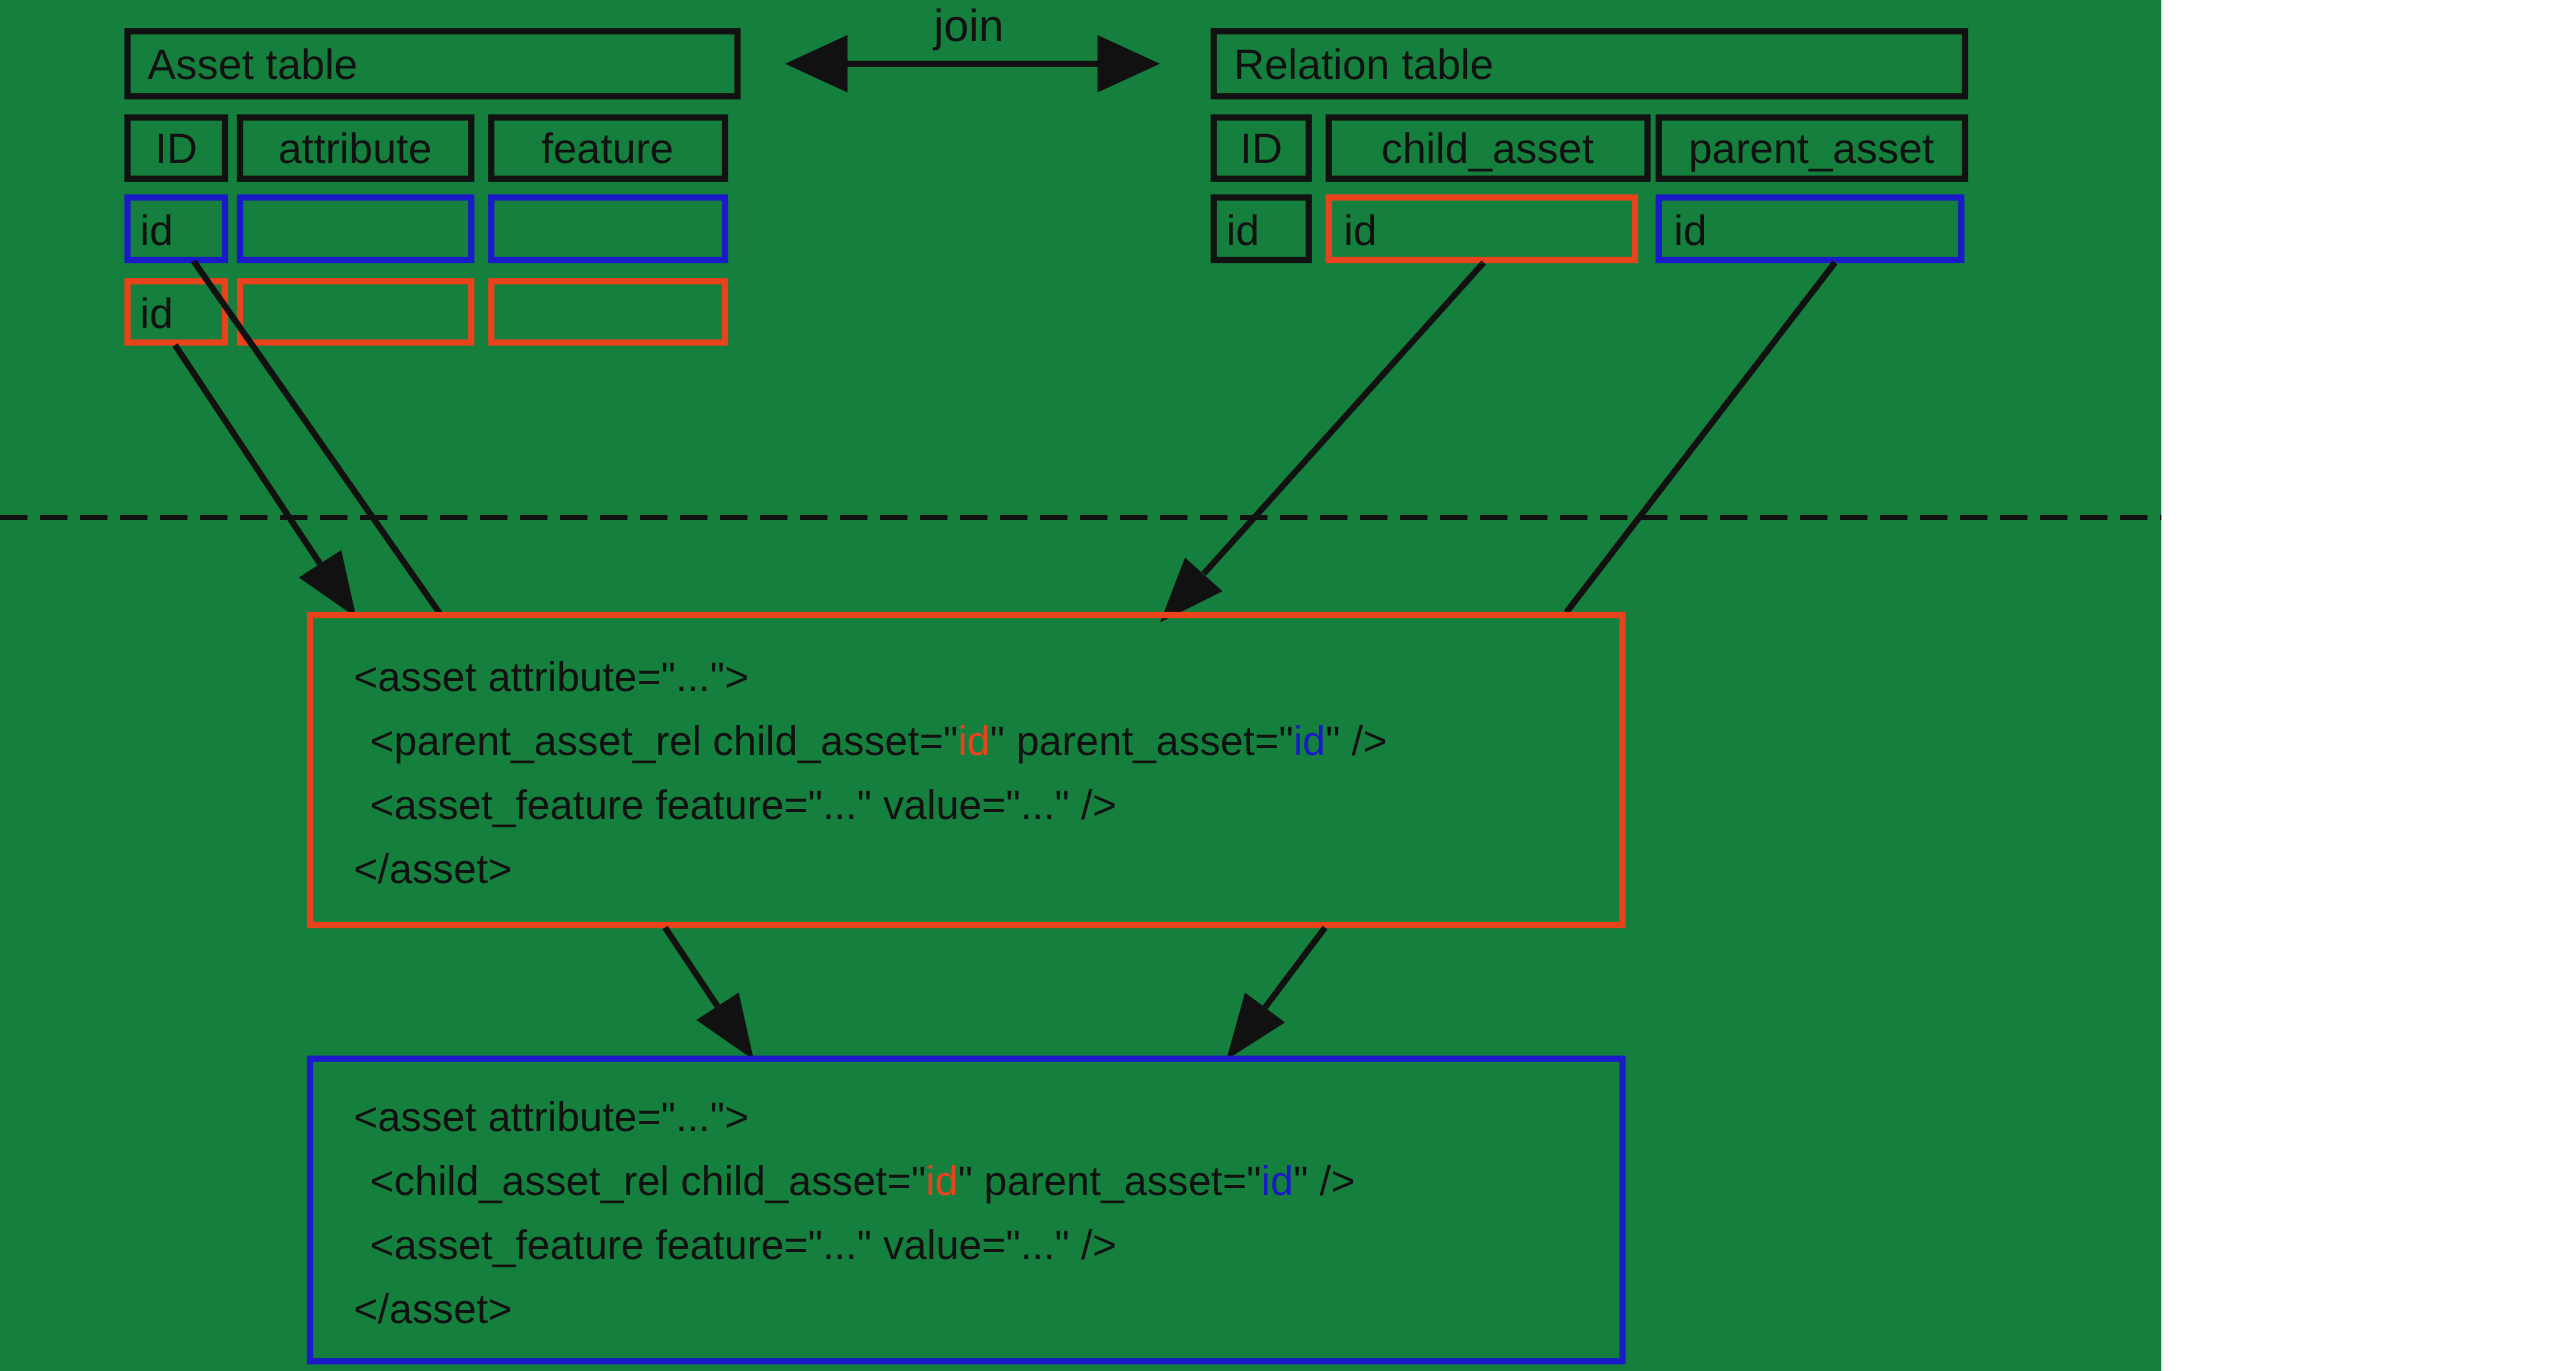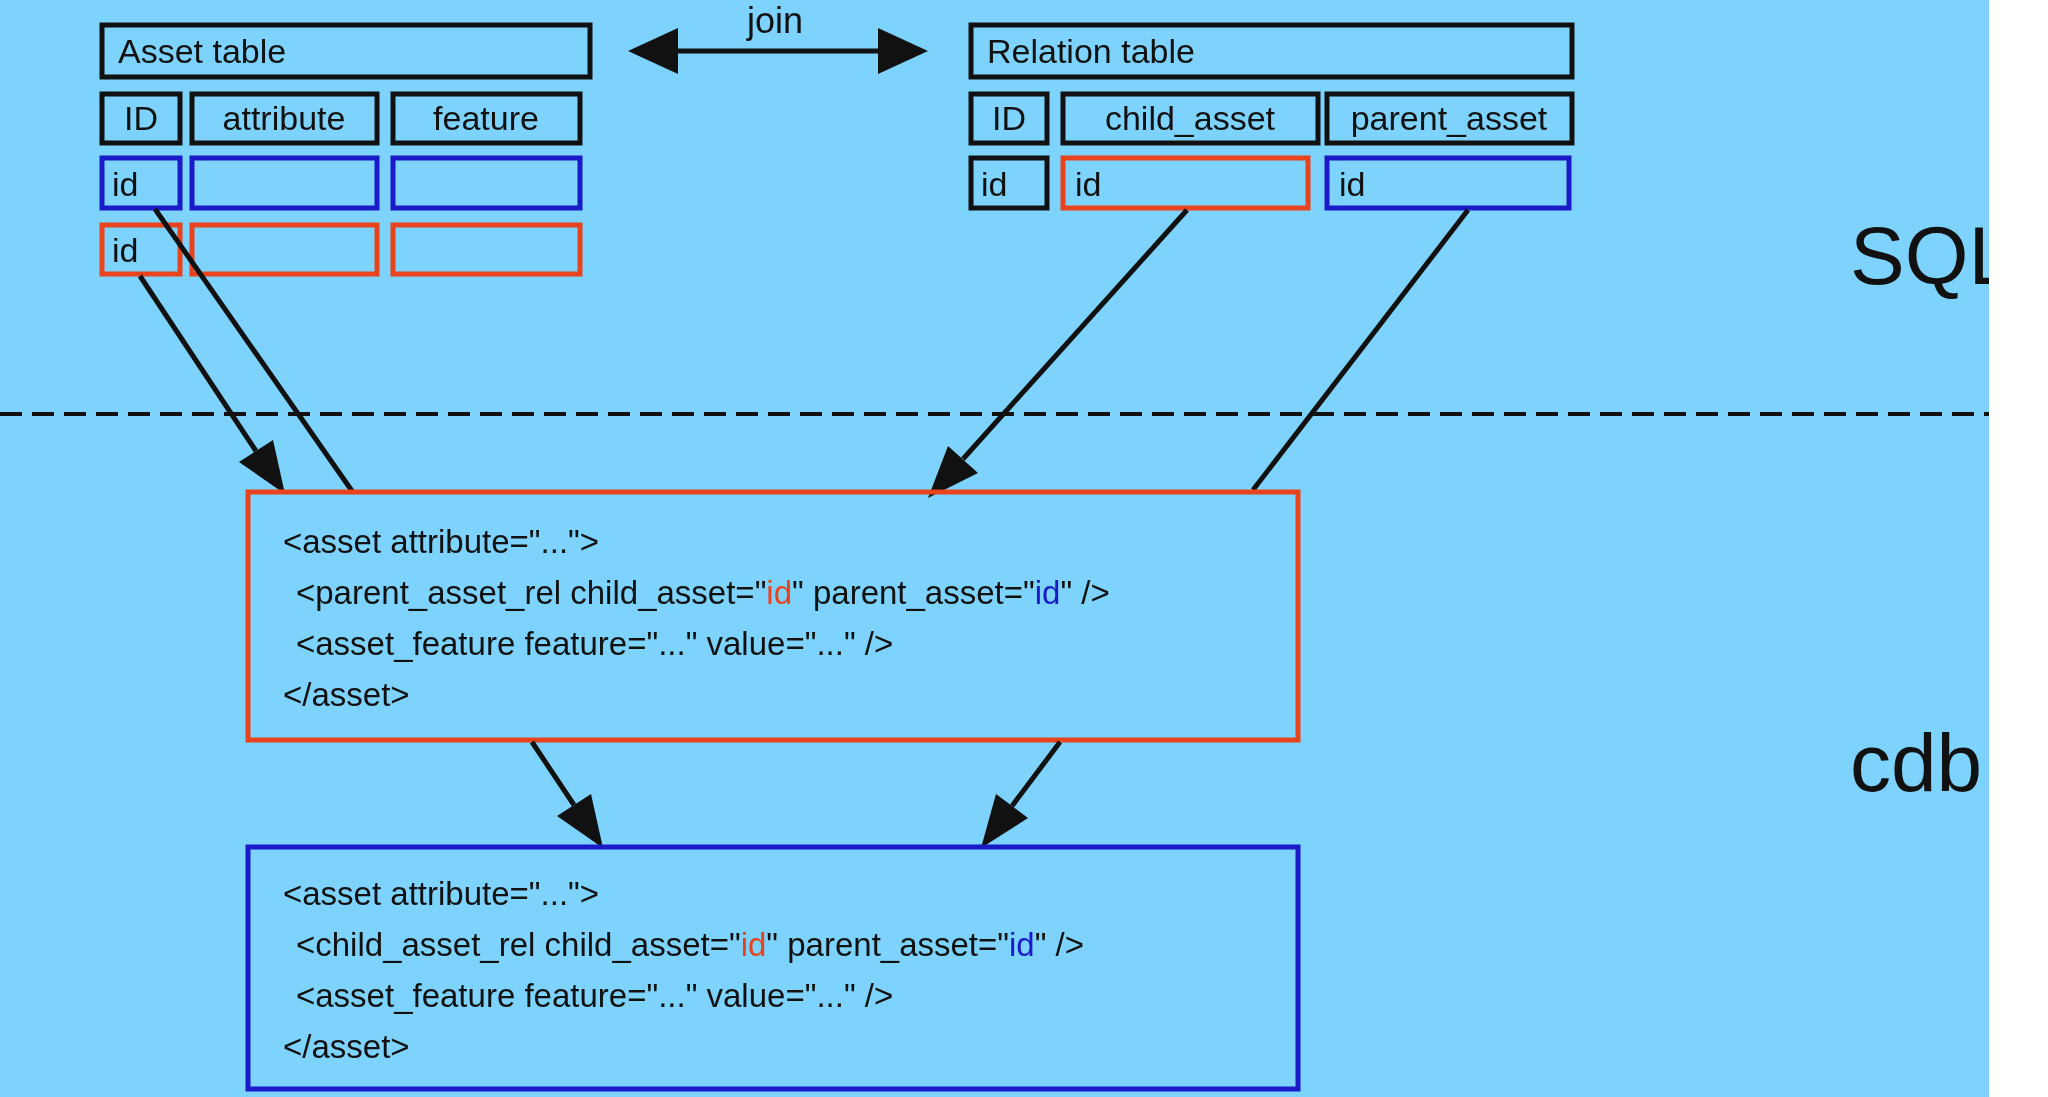--- a/index.html
+++ b/index.html
@@ -1,17 +1,17 @@
 <!DOCTYPE html>
 <html><head>
 <meta charset="utf-8">
 <title>Diagram</title>
 <style>
   html,body{margin:0;padding:0;background:#ffffff;}
-  .stage{position:relative;width:1989px;height:1097px;background:#7dd3fc;overflow:hidden;}
+  .stage{position:relative;width:1729px;height:1097px;background:#15803d;overflow:hidden;}
   svg{display:block;}
   svg text{font-family:"Liberation Sans",sans-serif;fill:#111111;}
   .box-black{fill:none;stroke:#111111;stroke-width:5;}
   .box-colored{fill:none;stroke-width:5;}
   .conn{stroke:#111111;stroke-width:5;fill:none;}
   .head{fill:#111111;stroke:none;}
   .divider{stroke:#111111;stroke-width:4;stroke-dasharray:22 10;fill:none;}
   .t-title{font-size:34px;}
   .t-header{font-size:34px;text-anchor:middle;}
   .t-id{font-size:34px;}

